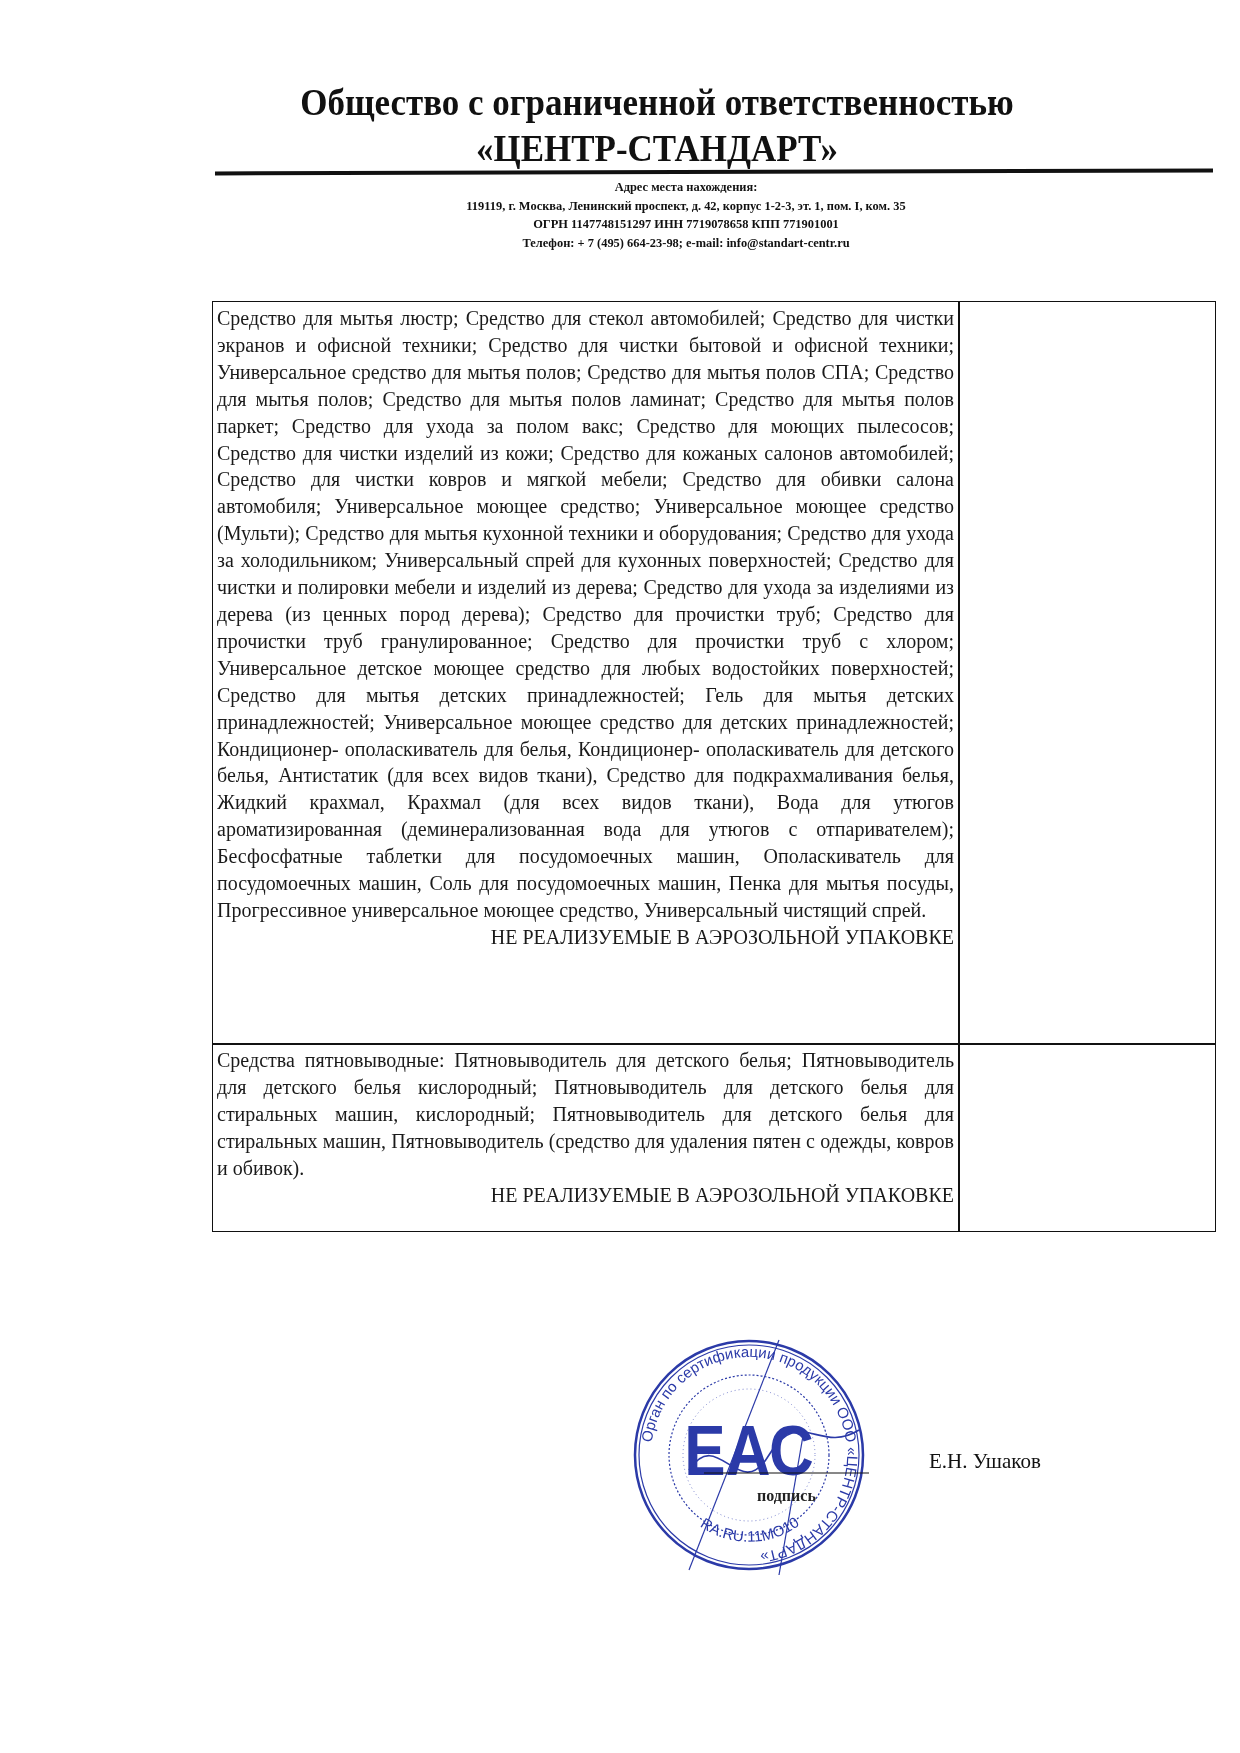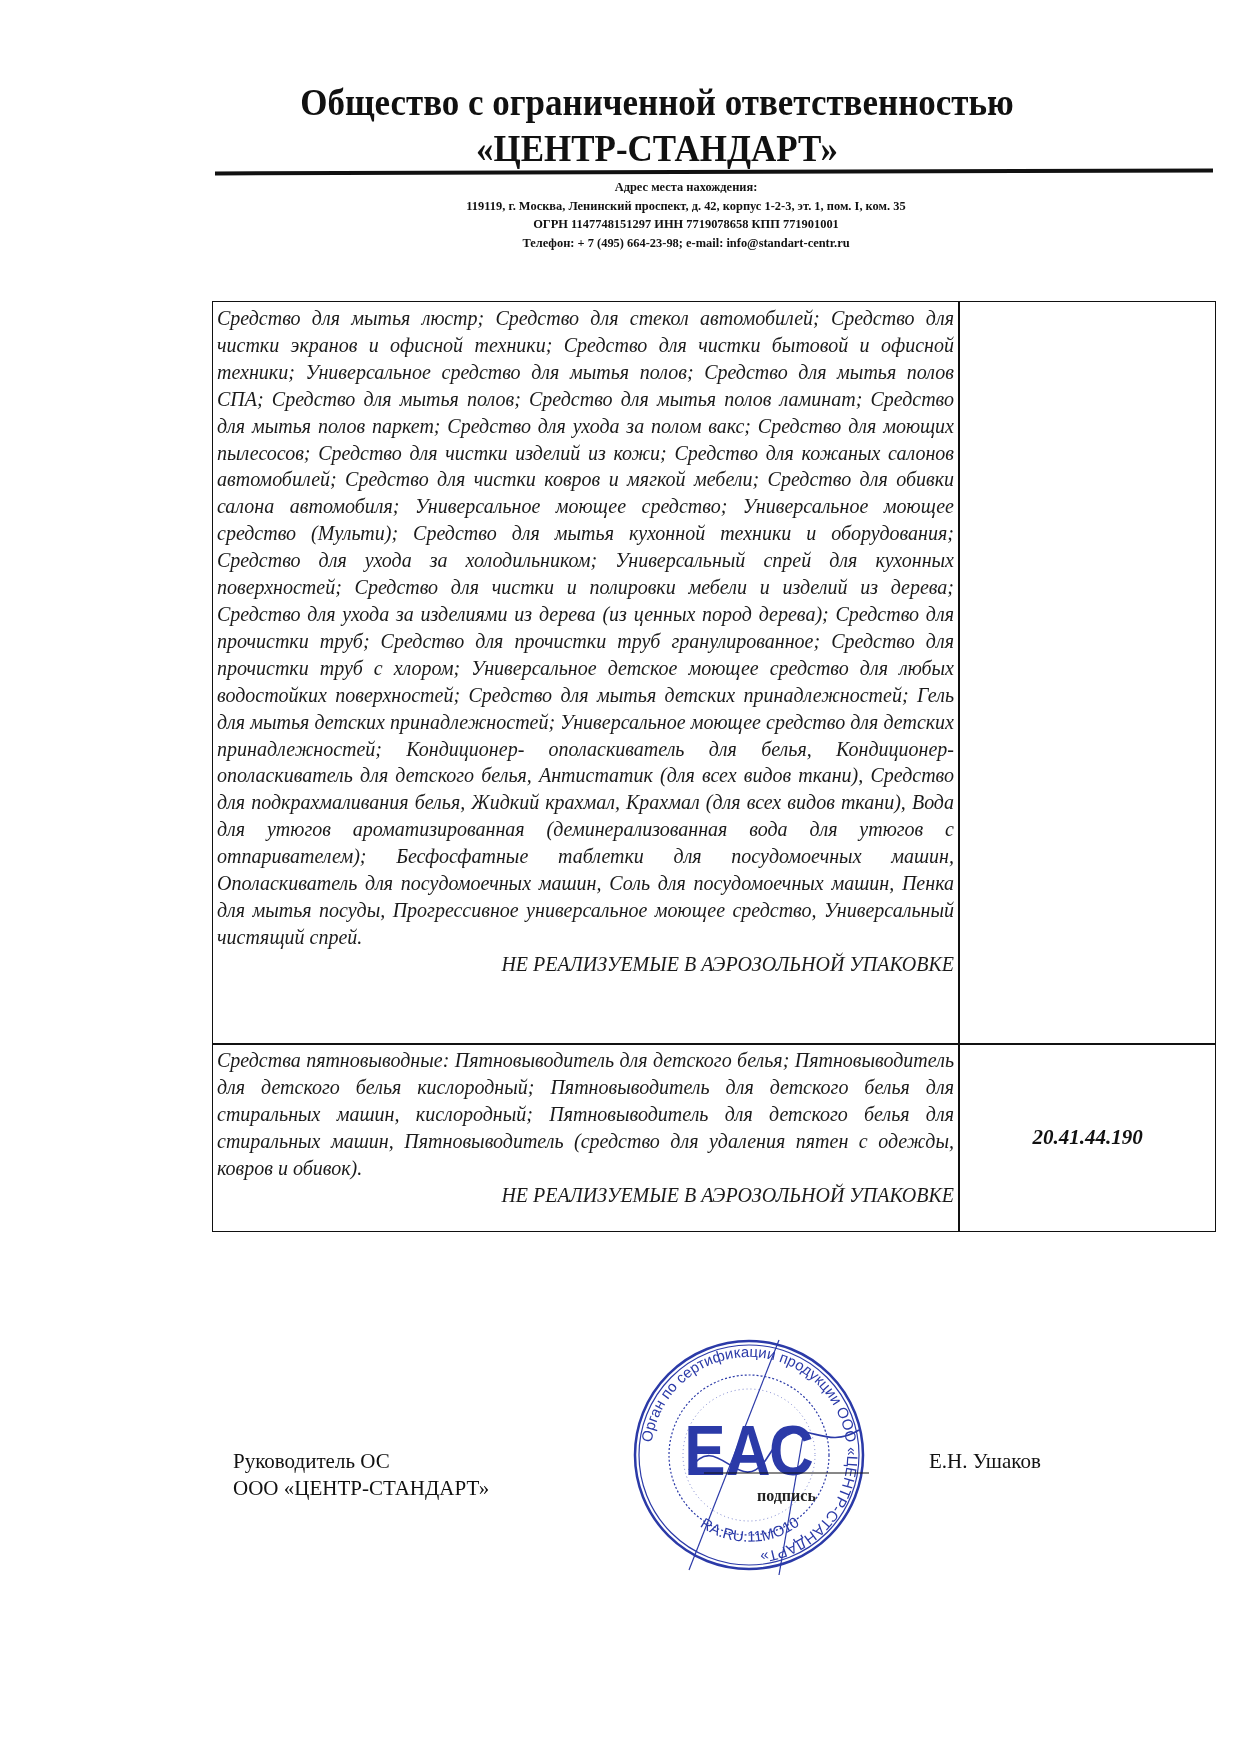--- a/index.html
+++ b/index.html
@@ -28,21 +28,21 @@
 
   .products-table {
     position: absolute; left: 175px; top: 301px; width: 1004px; height: 931px;
     border: 1.5px solid #111; box-sizing: border-box;
   }
   .col-divider { position: absolute; left: 745px; top: 0; bottom: 0; width: 1.5px; background: #111; }
   .row-divider { position: absolute; left: 0; right: 0; top: 741px; height: 1.5px; background: #111; }
 
   .cell-text {
     position: absolute; left: 4px; width: 737px;
-    font-family: "Liberation Serif", serif; font-style: italic; font-size: 20px; line-height: 26.9px;
+    font-family: "Liberation Serif", serif; font-size: 20px; line-height: 26.9px;
     text-align: justify; color: #1a1a1a;
   }
   .cell-1 { top: 3px; }
   .cell-2 { top: 745px; }
   .cell-note { display: block; text-align: right; }
 
   .code-cell {
     position: absolute; left: 747px; right: 0; top: 741px; bottom: 0;
     display: flex; align-items: center; justify-content: center;
     font-family: "Liberation Serif", serif; font-style: italic; font-weight: bold; font-size: 21px;
@@ -91,28 +91,23 @@
     <div class="cell-text cell-1">
       <span>Средство для мытья люстр; Средство для стекол автомобилей; Средство для чистки экранов и офисной техники; Средство для чистки бытовой и офисной техники; Универсальное средство для мытья полов; Средство для мытья полов СПА; Средство для мытья полов; Средство для мытья полов ламинат; Средство для мытья полов паркет; Средство для ухода за полом вакс; Средство для моющих пылесосов; Средство для чистки изделий из кожи; Средство для кожаных салонов автомобилей; Средство для чистки ковров и мягкой мебели; Средство для обивки салона автомобиля; Универсальное моющее средство; Универсальное моющее средство (Мульти); Средство для мытья кухонной техники и оборудования; Средство для ухода за холодильником; Универсальный спрей для кухонных поверхностей; Средство для чистки и полировки мебели и изделий из дерева; Средство для ухода за изделиями из дерева (из ценных пород дерева); Средство для прочистки труб; Средство для прочистки труб гранулированное; Средство для прочистки труб с хлором; Универсальное детское моющее средство для любых водостойких поверхностей; Средство для мытья детских принадлежностей; Гель для мытья детских принадлежностей; Универсальное моющее средство для детских принадлежностей; Кондиционер- ополаскиватель для белья, Кондиционер- ополаскиватель для детского белья, Антистатик (для всех видов ткани), Средство для подкрахмаливания белья, Жидкий крахмал, Крахмал (для всех видов ткани), Вода для утюгов ароматизированная (деминерализованная вода для утюгов с отпаривателем); Бесфосфатные таблетки для посудомоечных машин, Ополаскиватель для посудомоечных машин, Соль для посудомоечных машин, Пенка для мытья посуды, Прогрессивное универсальное моющее средство, Универсальный чистящий спрей.</span>
       <span class="cell-note">НЕ РЕАЛИЗУЕМЫЕ В АЭРОЗОЛЬНОЙ УПАКОВКЕ</span>
     </div>
 
     <div class="cell-text cell-2">
       <span>Средства пятновыводные: Пятновыводитель для детского белья; Пятновыводитель для детского белья кислородный; Пятновыводитель для детского белья для стиральных машин, кислородный; Пятновыводитель для детского белья для стиральных машин, Пятновыводитель (средство для удаления пятен с одежды, ковров и обивок).</span>
       <span class="cell-note">НЕ РЕАЛИЗУЕМЫЕ В АЭРОЗОЛЬНОЙ УПАКОВКЕ</span>
     </div>
 
-    <div class="code-cell">20.41.44.190</div>
   </div>
 
 
-  <div class="signatory">
-    <div>Руководитель ОС</div>
-    <div>ООО «ЦЕНТР-СТАНДАРТ»</div>
-  </div>
 
   <svg class="stamp" viewBox="0 0 240 240">
     <defs>
       <path id="stampArc" d="M 120,120 m -98,0 a 98,98 0 1,1 196,0 a 98,98 0 1,1 -196,0"></path>
       <path id="stampArcBottom" d="M 50,170 A 85,85 0 0,0 190,170"></path>
     </defs>
     <circle cx="120" cy="120" r="114" fill="none" stroke="#2b3aa8" stroke-width="2.5"></circle>
     <circle cx="120" cy="120" r="110" fill="none" stroke="#2b3aa8" stroke-width="1.2"></circle>
     <circle cx="120" cy="120" r="80" fill="none" stroke="#2b3aa8" stroke-width="1.2" stroke-dasharray="2 2"></circle>
     <circle cx="120" cy="120" r="66" fill="none" stroke="#5a66c0" stroke-width="0.8" stroke-dasharray="1 3"></circle>

